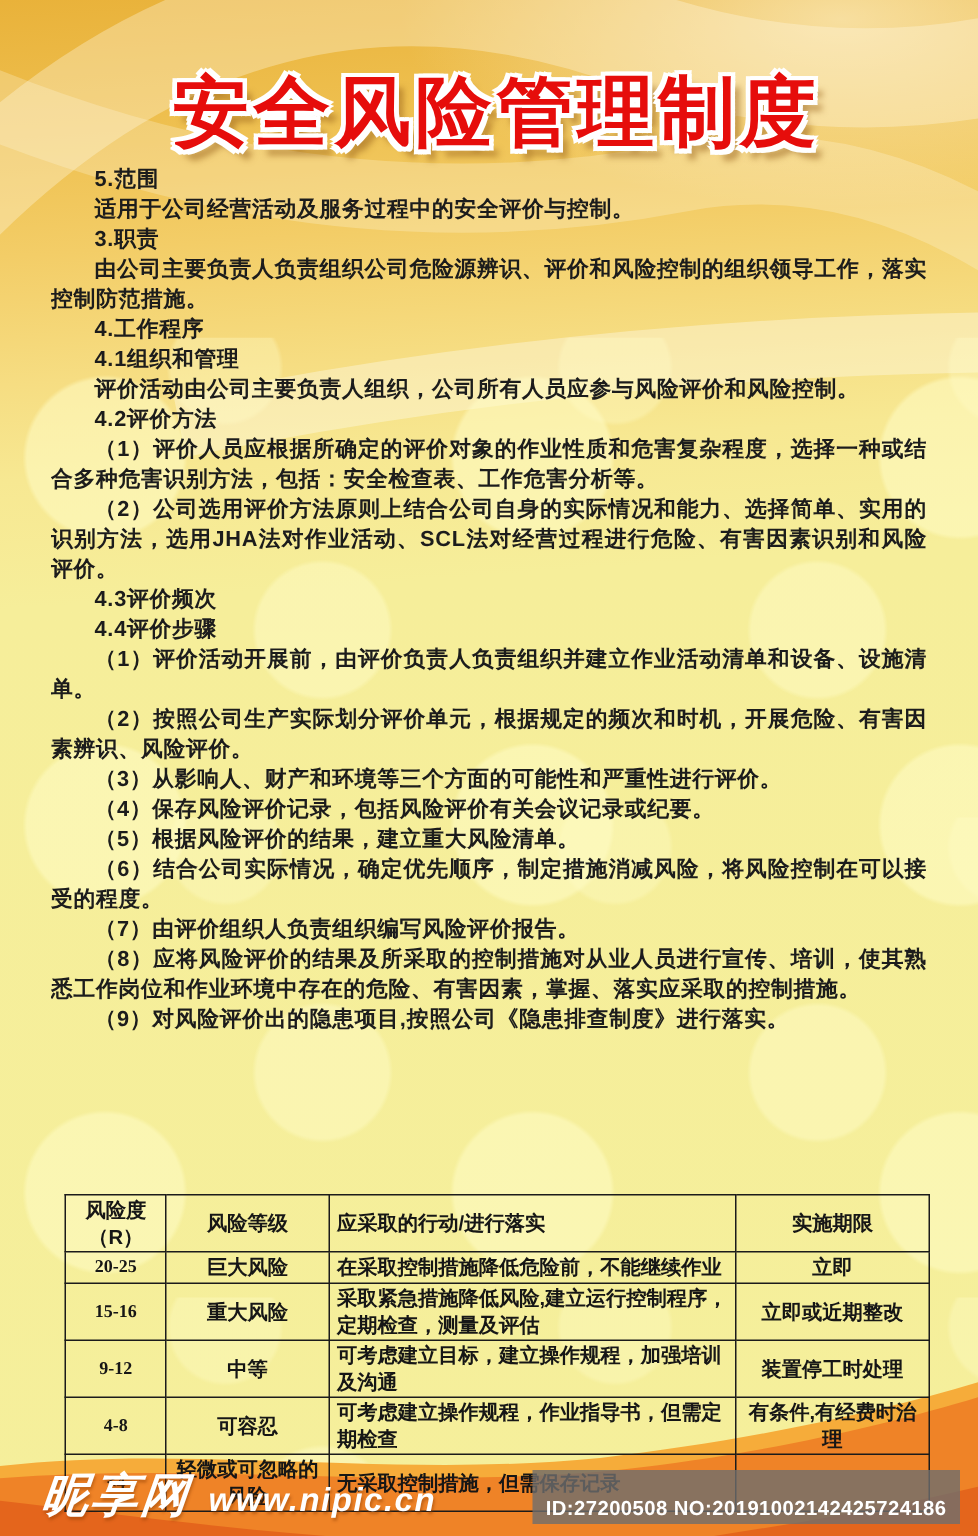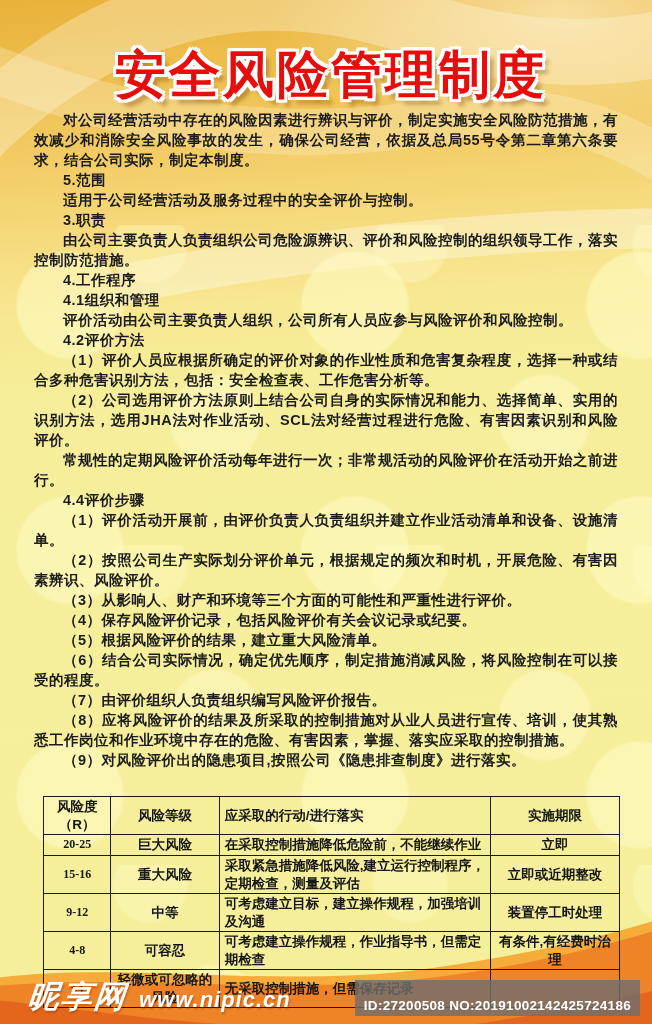--- a/index.html
+++ b/index.html
@@ -121,32 +121,31 @@
   <svg class="waves" width="652" height="132" viewBox="0 0 652 132">
     <path d="M -5 86 C 120 70, 260 94, 400 80 C 500 68, 585 50, 657 28 L 657 137 L -5 137 Z" fill="#f6ac3a"></path>
     <path d="M -5 94 C 130 82, 270 102, 412 88 C 512 77, 595 57, 657 38 L 657 137 L -5 137 Z" fill="#ef8327"></path>
     <path d="M -5 108 C 100 120, 220 137, 335 137 L -5 137 Z" fill="#e4651c"></path>
     <path d="M 657 98 C 575 118, 505 127, 445 137 L 657 137 Z" fill="#e4651c"></path>
   </svg>
 
   <div class="title" style="color:#e60d0b;">安全风险管理制度</div>
 
   <div class="doc-body">
-      <p class="para">对公司经营活动中存在的风险因素进行辨识与评价，制定实施安全风险防范措施，有效减少和消除安全风险事故的发生，确保公司经营，依据及总局55号令第二章第六条要求，结合公司实际，制定本制度。</p>
       <p class="para">5.范围</p>
       <p class="para">适用于公司经营活动及服务过程中的安全评价与控制。</p>
       <p class="para">3.职责</p>
       <p class="para">由公司主要负责人负责组织公司危险源辨识、评价和风险控制的组织领导工作，落实控制防范措施。</p>
       <p class="para">4.工作程序</p>
       <p class="para">4.1组织和管理</p>
       <p class="para">评价活动由公司主要负责人组织，公司所有人员应参与风险评价和风险控制。</p>
       <p class="para">4.2评价方法</p>
       <p class="para">（1）评价人员应根据所确定的评价对象的作业性质和危害复杂程度，选择一种或结合多种危害识别方法，包括：安全检查表、工作危害分析等。</p>
       <p class="para">（2）公司选用评价方法原则上结合公司自身的实际情况和能力、选择简单、实用的识别方法，选用JHA法对作业活动、SCL法对经营过程进行危险、有害因素识别和风险评价。</p>
-      <p class="para">常规性的定期风险评价活动每年进行一次；非常规活动的风险评价在活动开始之前进行。</p>
+      <p class="para">4.3评价频次</p>
       <p class="para">4.4评价步骤</p>
       <p class="para">（1）评价活动开展前，由评价负责人负责组织并建立作业活动清单和设备、设施清单。</p>
       <p class="para">（2）按照公司生产实际划分评价单元，根据规定的频次和时机，开展危险、有害因素辨识、风险评价。</p>
       <p class="para">（3）从影响人、财产和环境等三个方面的可能性和严重性进行评价。</p>
       <p class="para">（4）保存风险评价记录，包括风险评价有关会议记录或纪要。</p>
       <p class="para">（5）根据风险评价的结果，建立重大风险清单。</p>
       <p class="para">（6）结合公司实际情况，确定优先顺序，制定措施消减风险，将风险控制在可以接受的程度。</p>
       <p class="para">（7）由评价组织人负责组织编写风险评价报告。</p>
       <p class="para">（8）应将风险评价的结果及所采取的控制措施对从业人员进行宣传、培训，使其熟悉工作岗位和作业环境中存在的危险、有害因素，掌握、落实应采取的控制措施。</p>
       <p class="para">（9）对风险评价出的隐患项目,按照公司《隐患排查制度》进行落实。</p>

